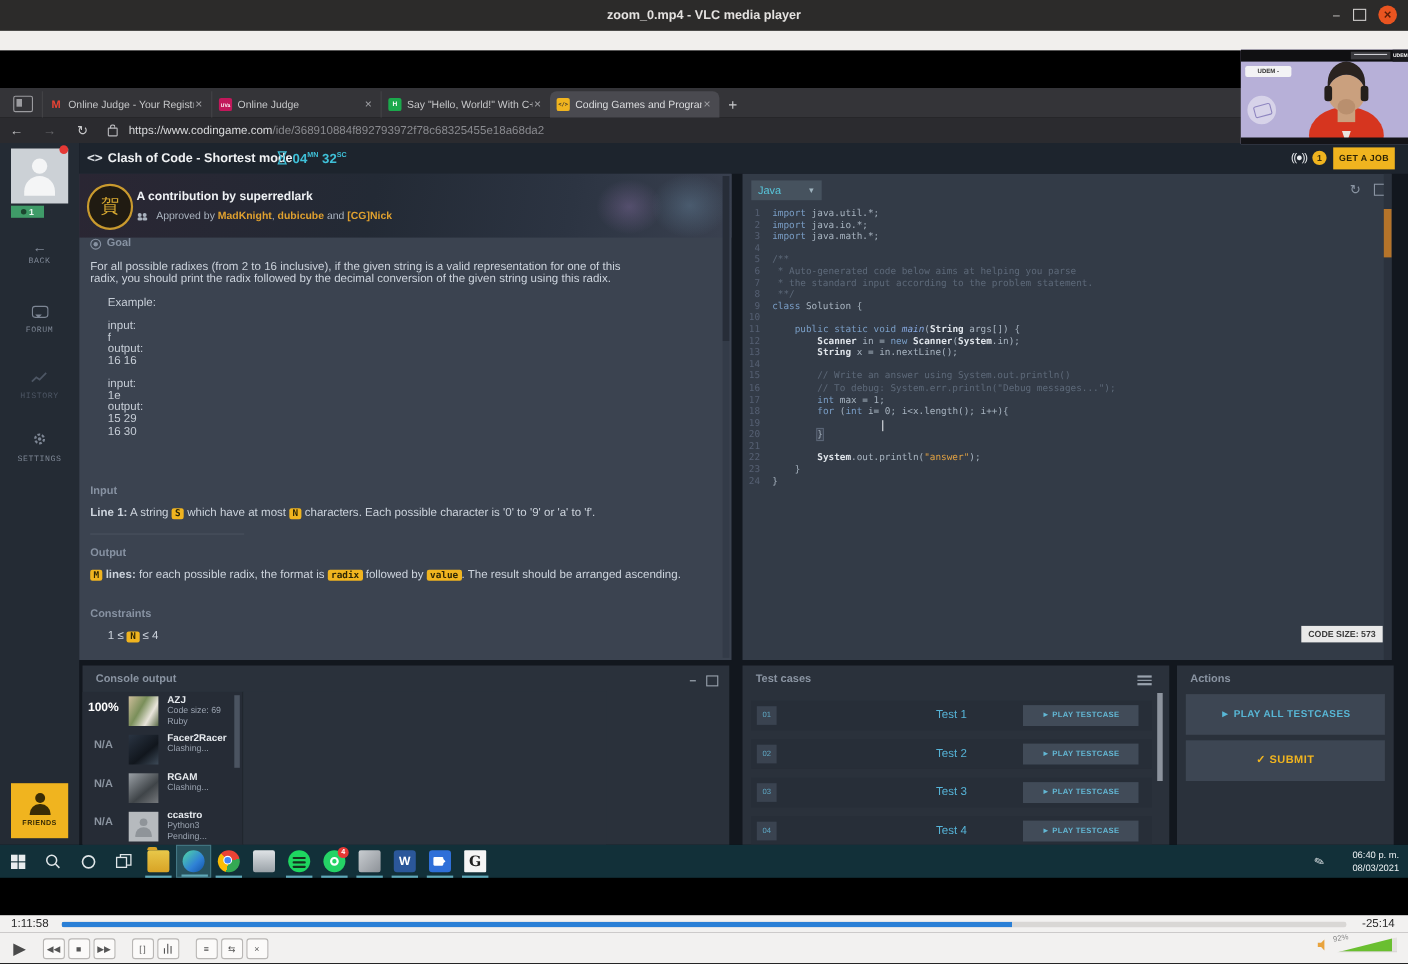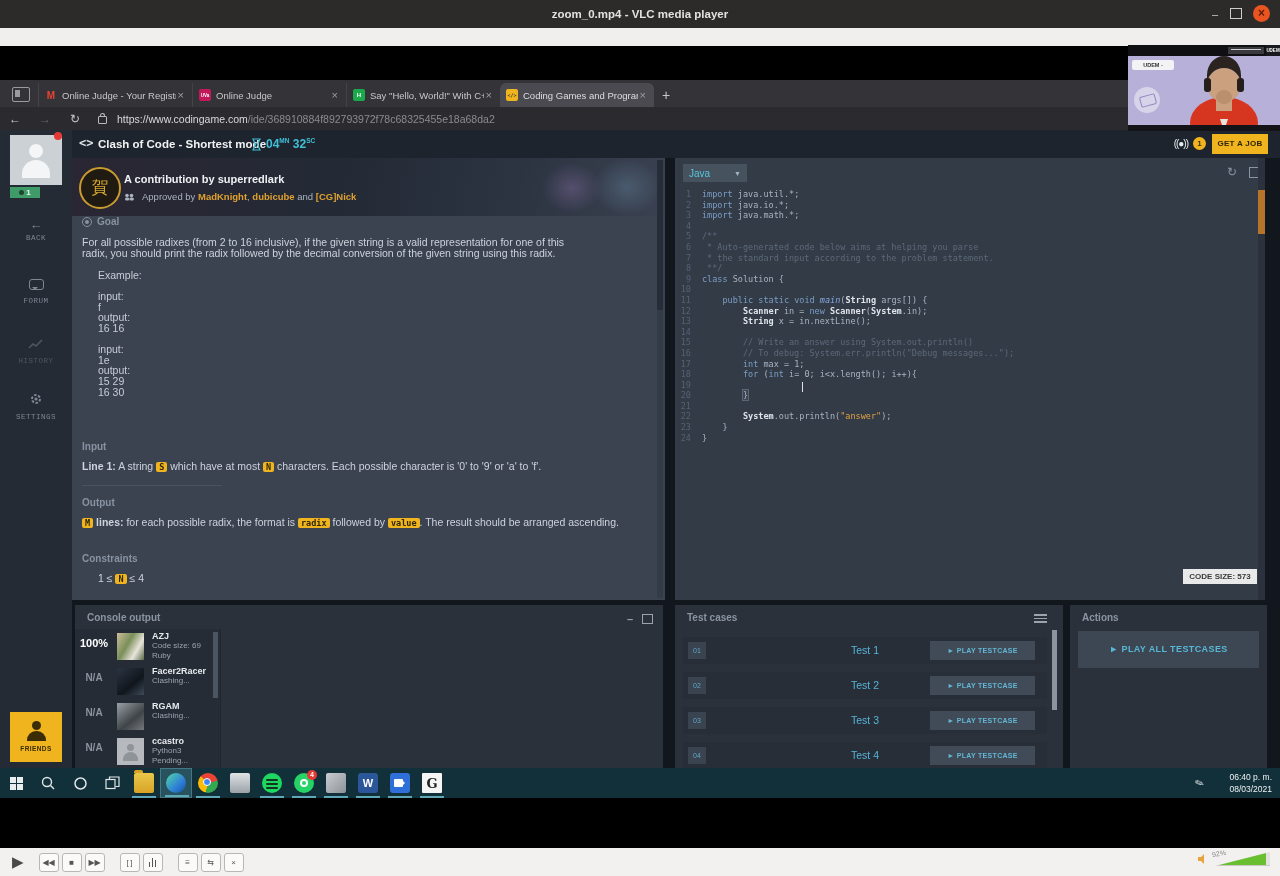--- a/index.html
+++ b/index.html
@@ -503,20 +503,24 @@
         </div>
       </div>
   </div>
 
   <div class="abs panel actions">
     <span class="panel-hdr">Actions</span>
     <div class="act-btn act-play">
       <span>►</span>
       <span>PLAY ALL TESTCASES</span>
     </div>
+    <div class="act-btn act-submit">
+      <span>✓</span>
+      <span>SUBMIT</span>
+    </div>
   </div>
 
   <div class="abs taskbar" id="taskbar-target">
     <div class="tb-item">
         <span class="win-grid">
           <i></i>
           <i></i>
           <i></i>
           <i></i>
         </span>
@@ -571,20 +575,27 @@
       </div>
       <span class="tb-pen">✎</span>
     <div class="tb-clock">
       <div>06:40 p. m.</div>
       <div>08/03/2021</div>
     </div>
   </div>
 
   <div class="abs blackstrip"></div>
 
+  <div class="abs vlc-seekrow" ,="">
+    <span class="abs seek-time st-el">1:11:58</span>
+    <div class="abs seek-track">
+      <div class="seek-fill" id="seek-fill" style="width: 74%;"></div>
+    </div>
+    <span class="abs seek-time st-rem">-25:14</span>
+  </div>
 
   <div class="abs vlc-controls">
     <span class="vc-play">▶</span>
     <span class="vc-gap"></span>
     <span class="vc-btn">◀◀</span>
     <span class="vc-btn">■</span>
     <span class="vc-btn">▶▶</span>
     <span class="vc-gap"></span>
     <span class="vc-btn">[ ]</span>
     <span class="vc-btn">

